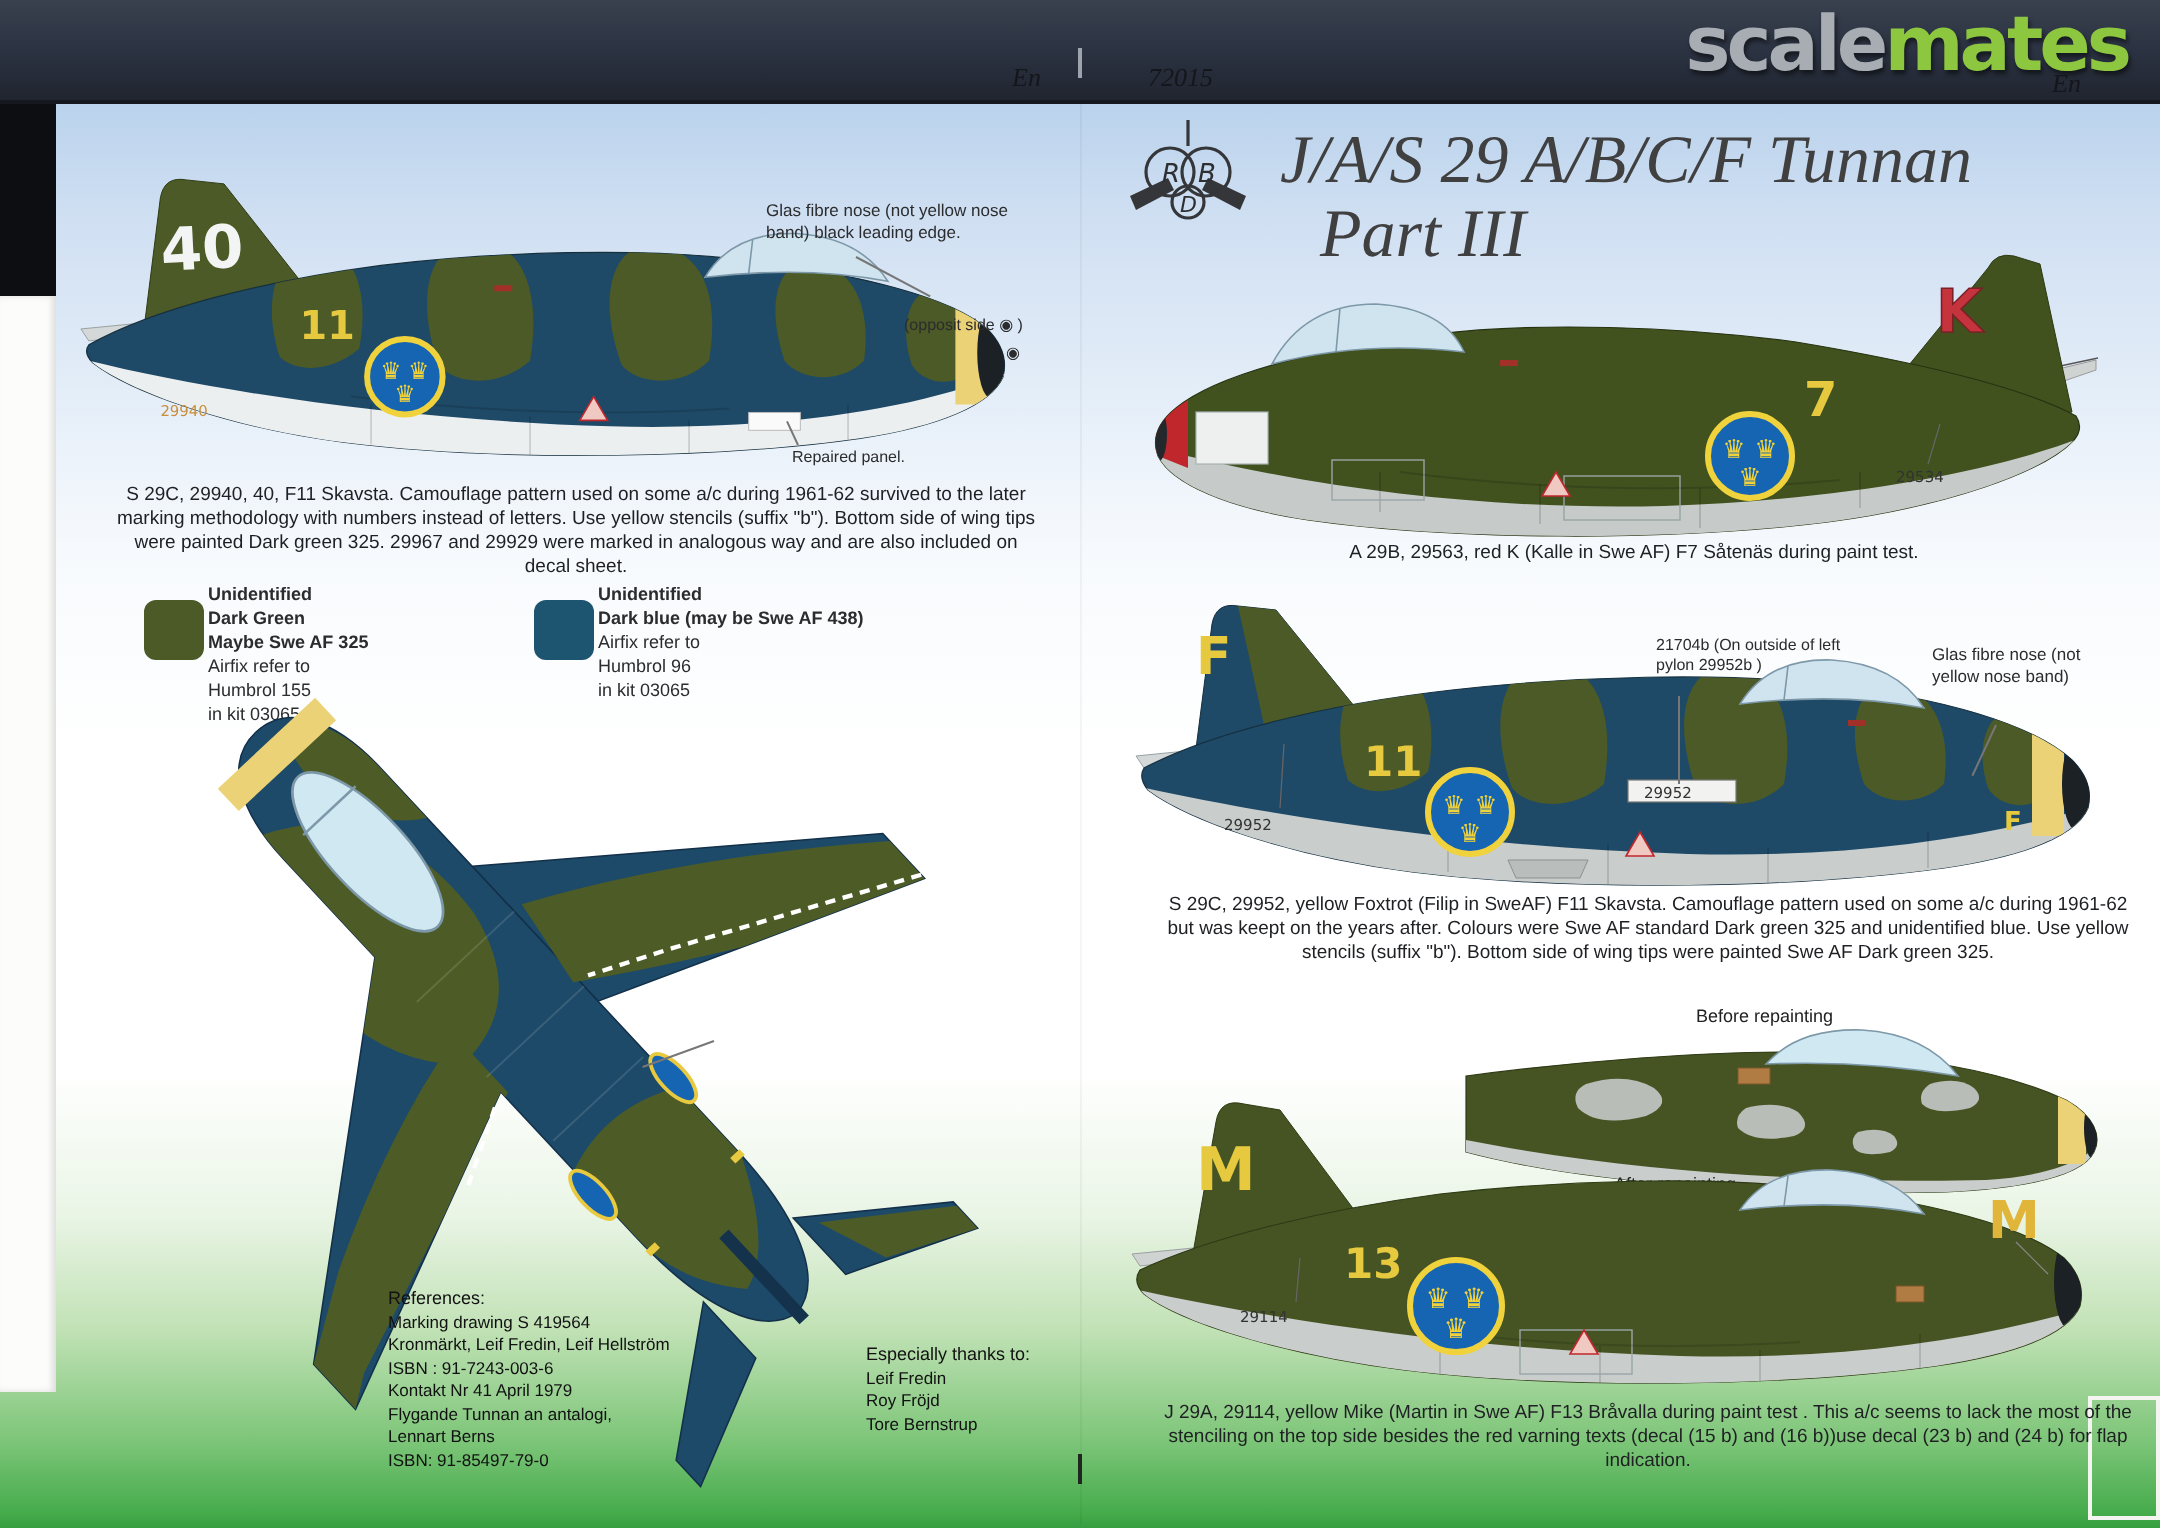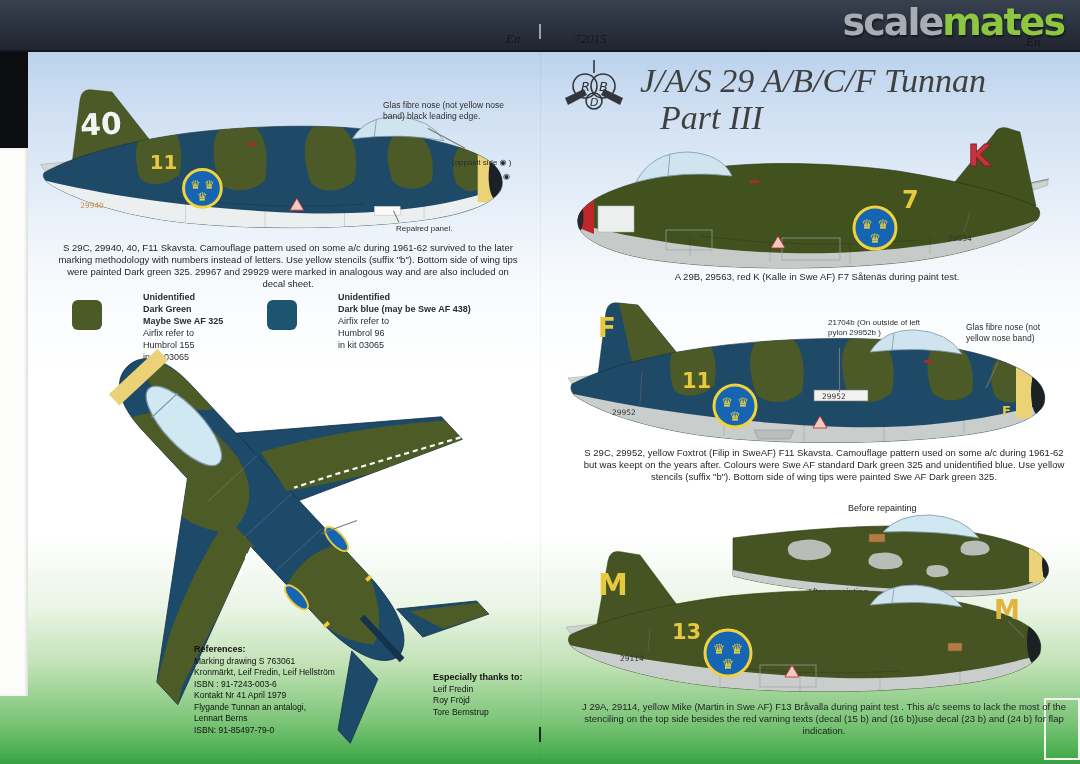--- a/index.html
+++ b/index.html
@@ -27,25 +27,25 @@
   .fold{position:absolute;left:540px;top:52px;width:1px;height:710px;background:rgba(0,0,0,.04);}
   .scanbox{position:absolute;left:1044px;top:698px;width:32px;height:58px;
       border:2px solid #f4f5f0;}
   
   .title{position:absolute;font-family:"Liberation Serif",serif;font-style:italic;
          color:#404040;font-size:34px;line-height:1;white-space:nowrap;}
   .cap{position:absolute;font-size:9.5px;line-height:1.26;color:#1f2023;text-align:center;}
   .note{position:absolute;font-size:8.5px;line-height:1.25;color:#2b2c2e;}
   .b{font-weight:bold;}
   .sw-box{position:absolute;width:30px;height:30px;border-radius:6px;}
-  .sw-text{position:absolute;font-size:9px;line-height:12px;color:#2b2c2e;margin-left:39px;}
+  .sw-text{position:absolute;font-size:9px;line-height:12px;color:#2b2c2e;}
   .sw-text span{display:block;}
   .ref{position:absolute;font-size:8.5px;line-height:11.5px;color:#111;}
   .ref span{display:block;}
-  .ref .hd{font-weight:bold;font-size:9px;}
+  .ref .hd{font-weight:normal;font-size:9px;}
   .rlabel{position:absolute;font-size:9px;color:#222;}
   .ld{position:absolute;height:1px;background:#777;transform-origin:0 50%;}
   .ldv{position:absolute;width:1px;background:#777;}
   svg{position:absolute;overflow:visible;}
   svg text{font-family:"DejaVu Sans",sans-serif;}
 </style>
 </head>
 <body>
 
 <div class="page">
@@ -182,21 +182,21 @@
       <ellipse cx="-27" cy="222" rx="5" ry="12" fill="#1665b2" stroke="#e8c93f" stroke-width="1.5"></ellipse>
       <rect x="22" y="248" width="5" height="3" fill="#e8c93f"></rect>
       <rect x="-27" y="252" width="5" height="3" fill="#e8c93f"></rect>
       <path d="M-26,120 L26,120 M-26,160 L26,160 M-24,196 L24,196" stroke="rgba(255,255,255,.12)" stroke-width=".8"></path>
     </g>
   </svg>
   <div class="ld" style="left:357px;top:520px;width:38px;transform:rotate(160deg);"></div>
 
   <div class="ref" style="left:194px;top:644px;width:205px;">
     <span class="hd">References:</span>
-    <span>Marking drawing S 763061</span>
+    <span>Marking drawing S 419564</span>
     <span>Kronmärkt, Leif Fredin, Leif Hellström</span>
     <span>ISBN : 91-7243-003-6</span>
     <span>Kontakt Nr 41 April 1979</span>
     <span>Flygande Tunnan an antalogi,</span>
     <span>Lennart Berns</span>
     <span>ISBN: 91-85497-79-0</span>
   </div>
   <div class="ref" style="left:433px;top:672px;width:120px;">
     <span class="hd">Especially thanks to:</span>
     <span>Leif Fredin</span>

